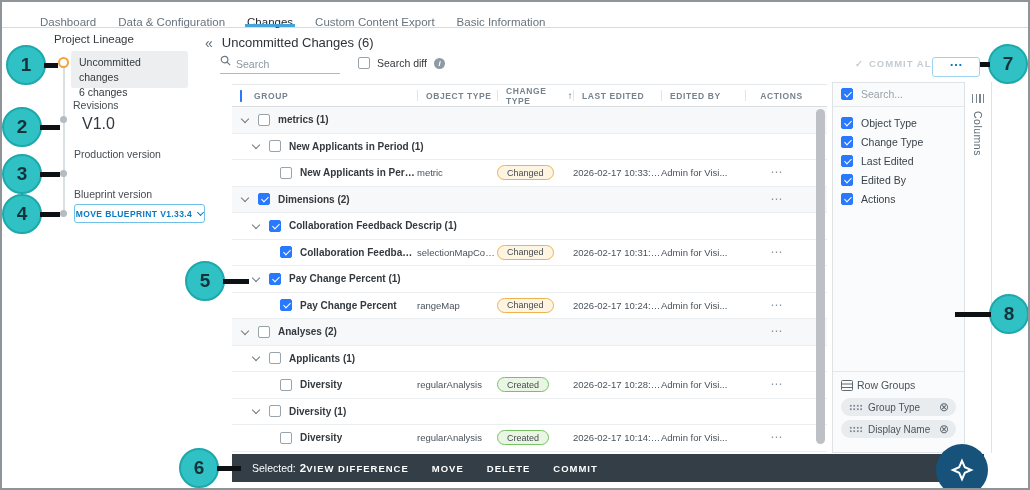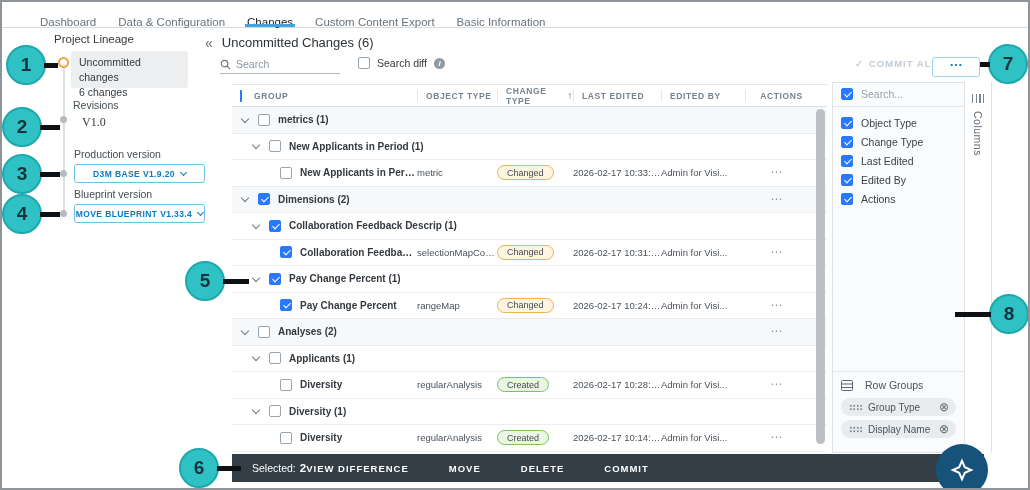--- a/index.html
+++ b/index.html
@@ -21,33 +21,33 @@
   .sb-title { position:absolute; left:52px; top:31px; font-size:11.5px; color:#33393e; }
   .timeline-line { position:absolute; left:61px; top:64px; width:2px; height:150px; background:#dadfe2; }
   .tl-ring { position:absolute; left:56px; top:55px; width:11px; height:11px; border-radius:50%;
     background:#fff; border:2px solid #f2a33c; }
   .tl-dot { position:absolute; left:58px; width:7px; height:7px; border-radius:50%; background:#b4bcc2; }
   .uncommitted-box { position:absolute; left:69px; top:49px; width:117px; height:37px;
     background:#eceef0; border-radius:3px; padding:4px 8px; }
   .uncommitted-box .l1 { font-size:10.5px; color:#33393e; line-height:15px; }
   .uncommitted-box .l2 { font-size:10.5px; color:#33393e; line-height:15px; }
   .sb-label { position:absolute; font-size:10.5px; color:#454d53; }
-  .sb-sublabel { position:absolute; font-size:12px; color:#33393e;font-family:Liberation Serif, serif; }
+  .sb-sublabel { position:absolute; font-size:16px; color:#33393e; }
   .ver-btn { position:absolute; left:72px; width:131px; height:19px; border:1px solid #6fc0e8; border-radius:3px;
     background:#fff; display:flex; align-items:center; justify-content:center; gap:6px;
     font-size:8.5px; font-weight:700; letter-spacing:.4px; color:#0b7bc0; cursor:pointer; }
   .chev-dn-blue { width:5px; height:5px; border-right:1.5px solid #0b7bc0; border-bottom:1.5px solid #0b7bc0;
     transform:rotate(45deg); margin-top:-3px; }
 
   
   .main-title-row { position:absolute; left:203px; top:33px; display:flex; align-items:center; gap:9px; }
   .collapse-ic { font-size:14px; color:#5c6a74; cursor:pointer; line-height:14px; }
   .main-title { font-size:13px; color:#2d3338; }
   .search-wrap { position:absolute; left:218px; top:53px; width:120px; height:19px;
-    border-bottom:1px solid #aeb8bf; display:flex; align-items:center; gap:5px; }
+    border-bottom:1px solid #aeb8bf; display:flex; gap:5px; }
   .search-wrap input { border:0; outline:0; width:95px; font-size:10.5px; color:#33393e; background:transparent;
     font-family:"Liberation Sans", sans-serif; }
   .search-wrap input::placeholder { color:#8b969e; }
   .searchdiff { position:absolute; left:356px; top:55px; display:flex; align-items:center; gap:7px; }
   .searchdiff .lbl { font-size:10.5px; color:#33393e; }
   .info-ic { width:11px; height:11px; border-radius:50%; background:#8f9aa2; color:#fff; font-size:8px;
     font-weight:700; display:flex; align-items:center; justify-content:center; font-style:italic; }
   .commit-all { position:absolute; left:853px; top:56px; display:flex; align-items:center; gap:5px;
     color:#c3ccd2; font-size:9.5px; font-weight:700; letter-spacing:1px; cursor:default; }
   .more-btn { position:absolute; left:930px; top:55px; width:48px; height:20px; border:1px solid #9fd2ee;
@@ -91,35 +91,35 @@
   .badge.Created { background:#e9f6e4; border-color:#77c263; }
   .dots { color:#8b959d; font-size:12px; letter-spacing:1px; cursor:pointer; line-height:10px; }
   .vscroll { position:absolute; left:814px; top:107px; width:9px; height:335px; border-radius:5px; background:#bdc1c5; }
 
   
   .footer { position:absolute; left:230px; top:452px; width:752px; height:28px; background:#333e46;
     display:flex; align-items:center; color:#fff; padding-left:20px; }
   .sel-lbl { font-size:10.5px; } .sel-cnt { font-size:11.5px; font-weight:700; margin-left:4px; }
   .fact { font-size:9.5px; font-weight:700; letter-spacing:1px; cursor:pointer; }
   .fact:first-of-type { margin-left:40px; }
-  .fact + .fact { margin-left:40px; }
+  .fact + .fact { margin-left:23px; }
   .logo { position:absolute; left:934px; top:442px; width:52px; height:52px; border-radius:50%;
     background:#17527b; display:flex; align-items:center; justify-content:center; z-index:40; cursor:pointer; }
 
   
   .panel { position:absolute; left:830px; top:80px; width:133px; height:371px; background:#fafbfc;
     border:1px solid #dfe3e6; display:flex; flex-direction:column; }
   .panel-search { display:flex; align-items:center; gap:8px; padding:5px 8px 6px 8px; border-bottom:1px solid #e4e8eb; }
   .panel-search .ph { font-size:10.5px; color:#98a2aa;text-align:right; }
   .panel-items { padding:6px 8px; }
   .pitem { display:flex; align-items:center; gap:8px; height:19px; }
   .pitem .lbl { font-size:10.5px; color:#39424a; }
   .panel-spacer { flex:1; }
   .rowgroups { border-top:1px solid #e4e8eb; padding:7px 8px 10px 8px; }
-  .rg-head { display:flex; align-items:center; gap:12px; margin-bottom:7px; font-size:10.5px; color:#4a545c; }
+  .rg-head { display:flex; align-items:center; gap:4px; margin-bottom:7px; font-size:10.5px; color:#4a545c; }
   .chip { display:flex; align-items:center; height:18px; background:#e8ecef; border-radius:9px;
     padding:0 7px 0 8px; margin-bottom:4px; font-size:10px; color:#4a545c; cursor:grab; }
   .chip .grip-dots { width:13px; height:7px; margin-right:6px; flex:none;
     background-image:radial-gradient(#7a868f 1px, transparent 1.1px); background-size:3.5px 3.5px; }
   .chip .x { margin-left:auto; font-size:12px; color:#5f6a72; cursor:pointer; line-height:10px; }
   .cols-strip { position:absolute; left:962px; top:80px; width:28px; height:371px; background:#fff;
     border-left:1px solid #dfe3e6; border-right:1px solid #dfe3e6; display:flex; flex-direction:column;
     align-items:center; padding-top:12px; gap:8px; cursor:pointer; }
   .grip-v { width:13px; height:9px;
     background:repeating-linear-gradient(90deg,#7a868f 0 1.5px,transparent 1.5px 3.6px); }
@@ -159,24 +159,20 @@
   <div class="tl-dot" style="top:114px"></div>
   <div class="tl-dot" style="top:168px"></div>
   <div class="tl-dot" style="top:208px"></div>
   <div class="uncommitted-box">
     <div class="l1">Uncommitted changes</div>
     <div class="l2">6 changes</div>
   </div>
   <div class="sb-label" style="left:71px; top:97px">Revisions</div>
   <div class="sb-sublabel" style="left:80px; top:113px">V1.0</div>
   <div class="sb-label" style="left:72px; top:146px">Production version</div>
-  <div class="ver-btn" style="top:162px">
-    <span>D3M BASE V1.9.20</span>
-    <span class="chev-dn-blue"></span>
-  </div>
   <div class="sb-label" style="left:72px; top:186px">Blueprint version</div>
   <div class="ver-btn" style="top:202px">
     <span>MOVE BLUEPRINT V1.33.4</span>
     <span class="chev-dn-blue"></span>
   </div>
 
   <div class="main-title-row">
     <span class="collapse-ic">«</span>
     <span class="main-title">Uncommitted Changes (6)</span>
   </div>

